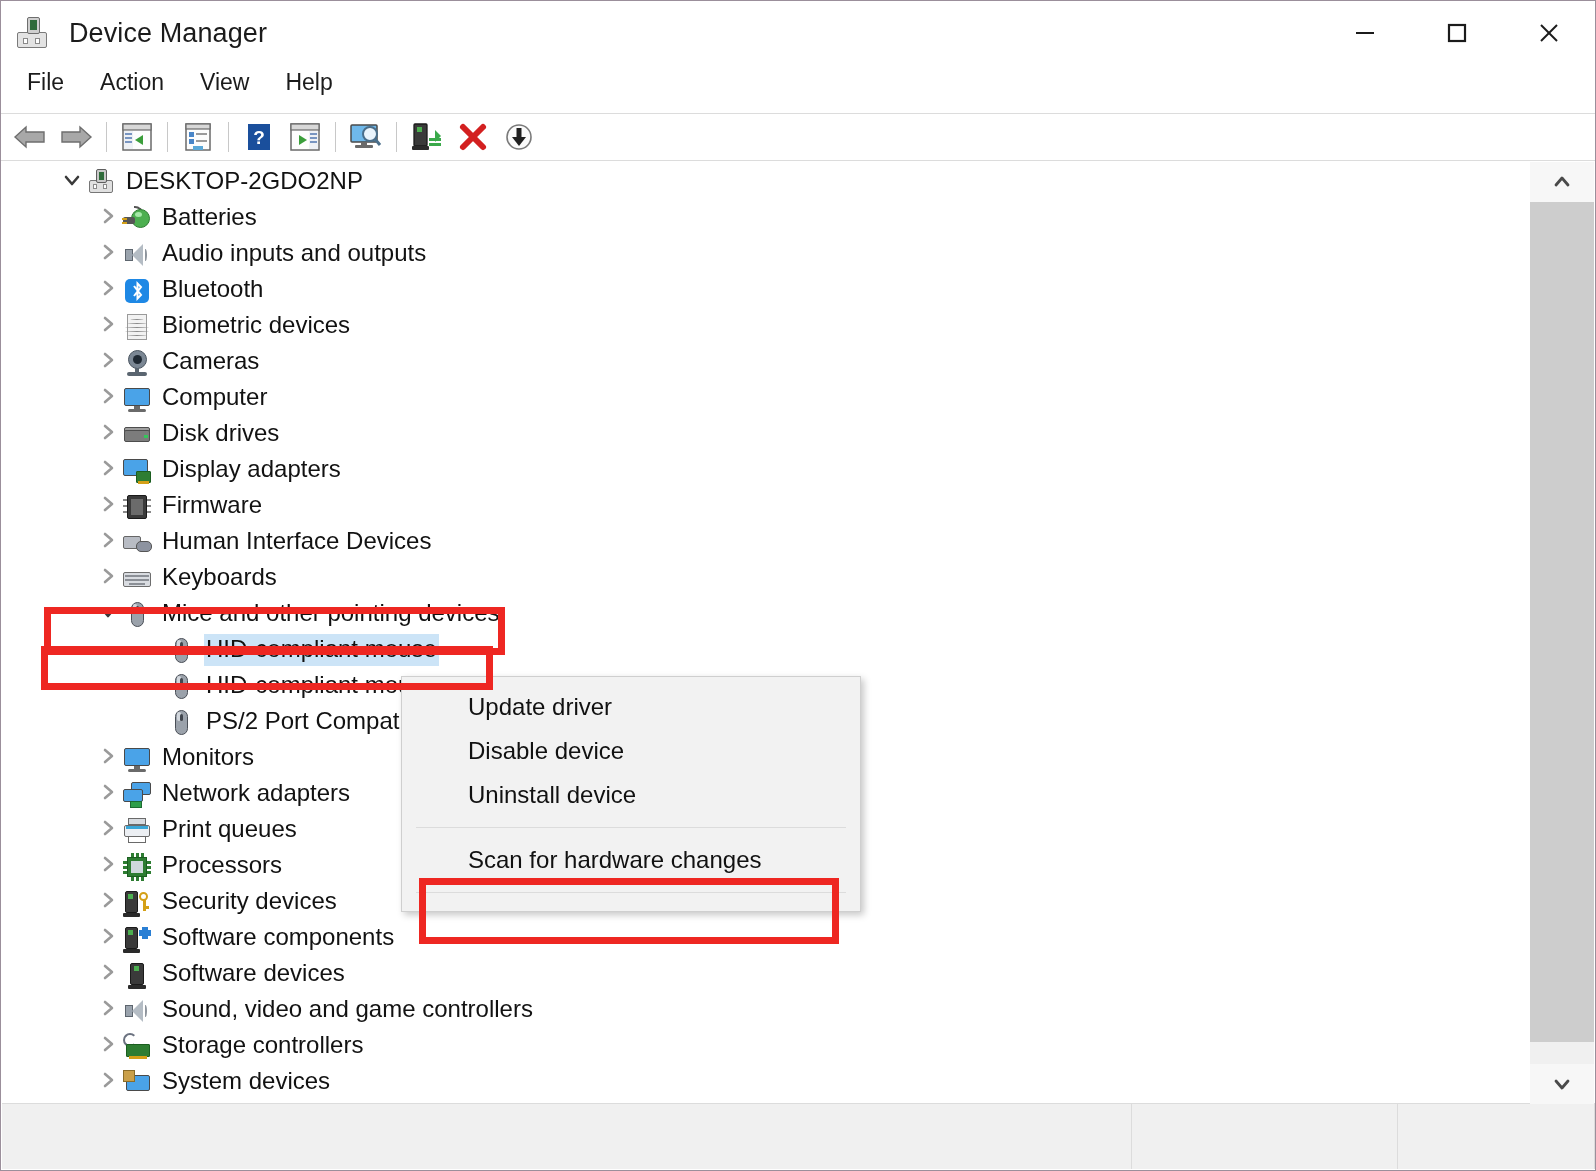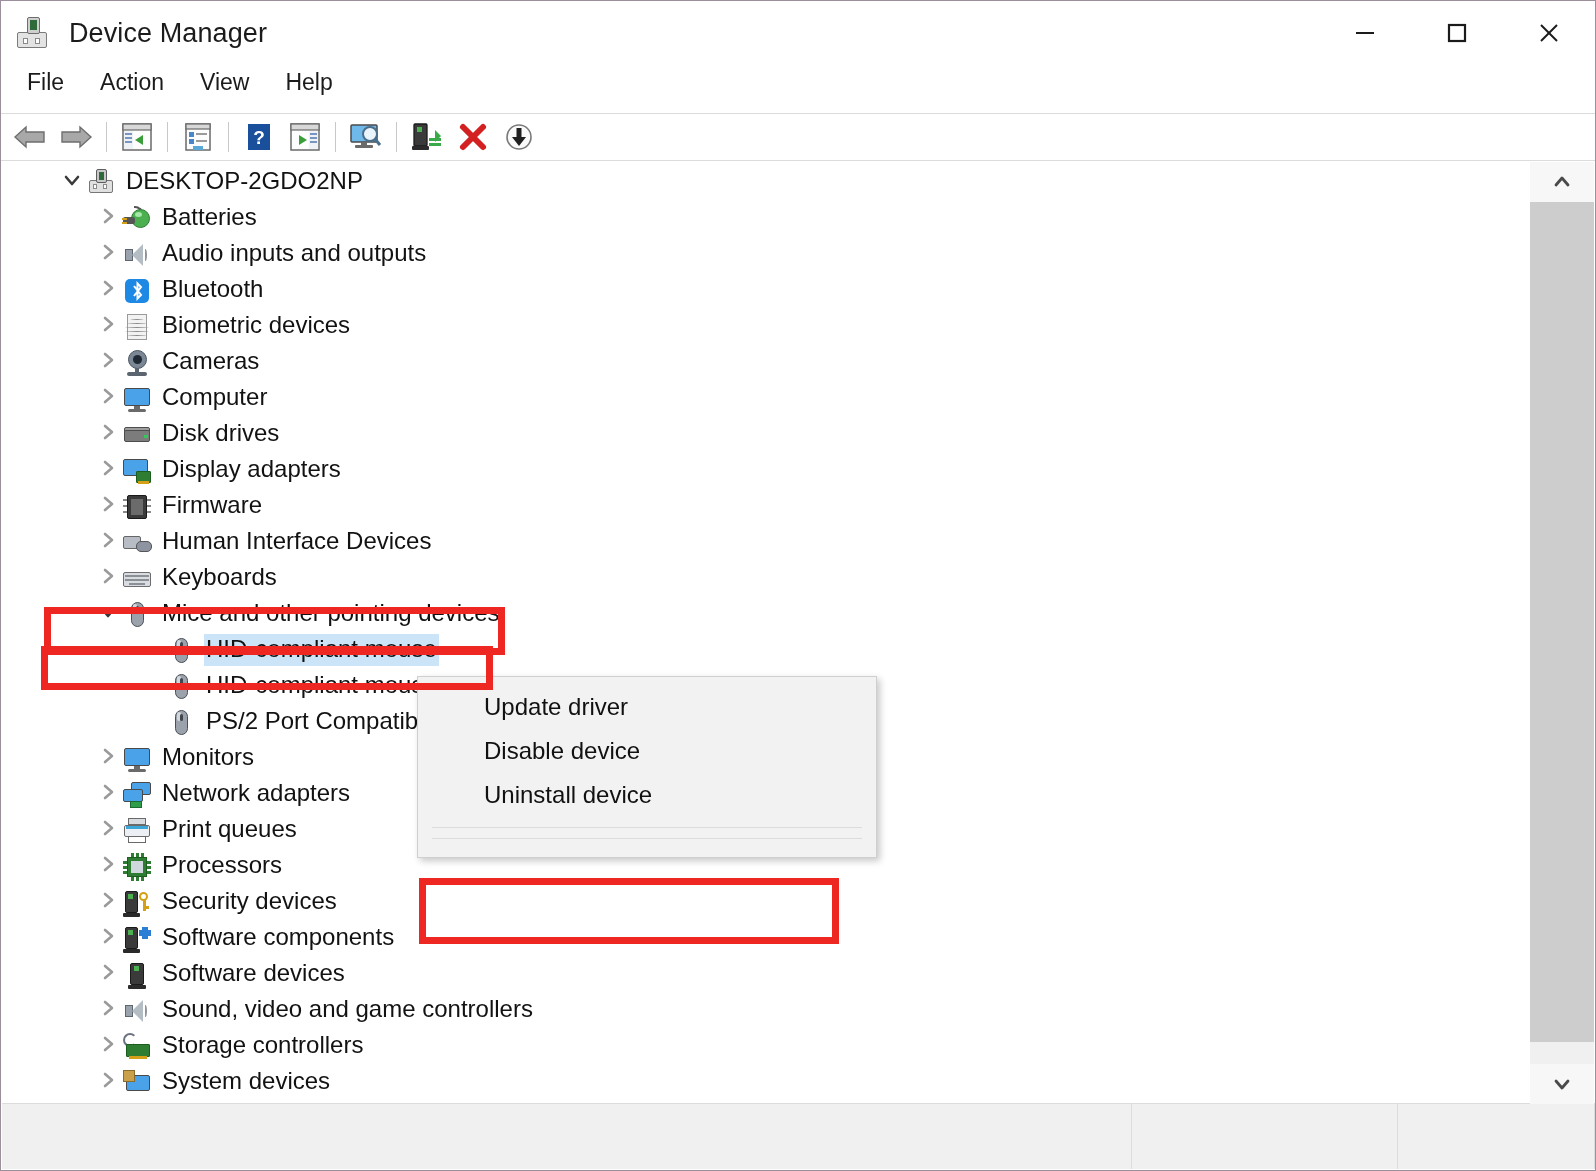--- a/index.html
+++ b/index.html
@@ -236,21 +236,21 @@
 
   .ic-stor .st-card{position:absolute;left:4px;top:12px;width:24px;height:13px;background:#2e7d32;border:1.5px solid #1b5e20;border-radius:1px;}
   .ic-stor .st-pin{position:absolute;left:7px;top:24px;width:18px;height:3px;background:#d4a017;}
   .ic-stor .st-arr{position:absolute;left:1px;top:1px;width:14px;height:14px;border:2.5px solid #6b7280;border-radius:50%;border-right-color:transparent;}
 
   .ic-sys .sy-scr{position:absolute;left:4px;top:7px;width:24px;height:16px;background:#4aa3e8;border:1.5px solid #4a4a4a;border-radius:2px;}
   .ic-sys .sy-chip{position:absolute;left:1px;top:2px;width:12px;height:12px;background:#caa04a;border:1.5px solid #8a6d2a;}
 
   
   .ctxmenu {
-    position: absolute; left: 416px; top: 675px;
+    position: absolute; left: 400px; top: 675px;
     width: 460px;
     background: #f2f2f2;
     border: 1px solid #cfcfcf;
     box-shadow: 3px 3px 7px rgba(0,0,0,0.22);
     padding: 8px 0;
     z-index: 30;
   }
   .ctx-item {
     height: 44px; line-height: 44px;
     padding-left: 66px;
@@ -885,20 +885,21 @@
       <div class="label">System devices</div>
     </div>
 
   </div>
 
   <div class="ctxmenu">
     <div class="ctx-item">Update driver</div>
     <div class="ctx-item">Disable device</div>
     <div class="ctx-item">Uninstall device</div>
     <div class="ctx-sep"></div>
+    <div class="ctx-item">Scan for hardware changes</div>
     <div class="ctx-sep"></div>
   </div>
 
   <div class="redbox" id="rb-mice"></div>
   <div class="redbox" id="rb-hid"></div>
   <div class="redbox" id="rb-properties"></div>
 
   <div class="vscroll">
     <div class="vs-arrow">
       <svg width="22" height="22" viewBox="0 0 22 22">

